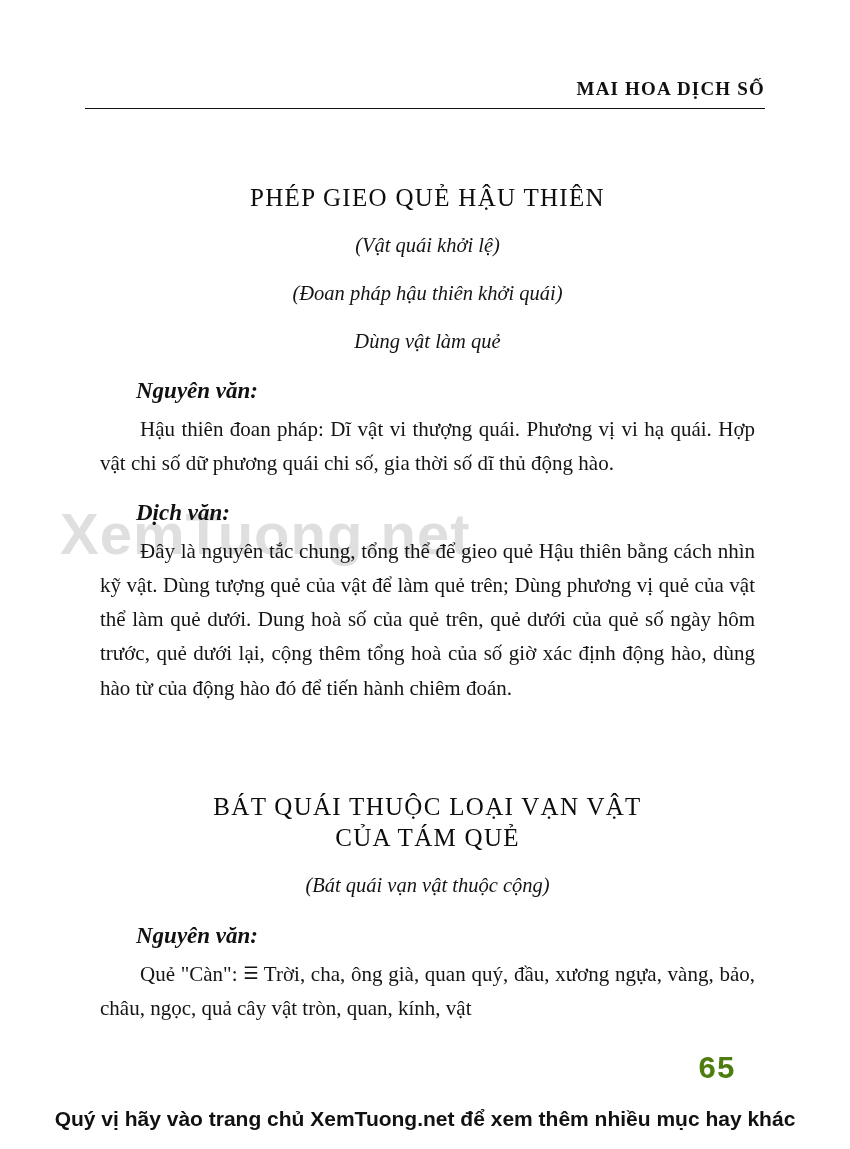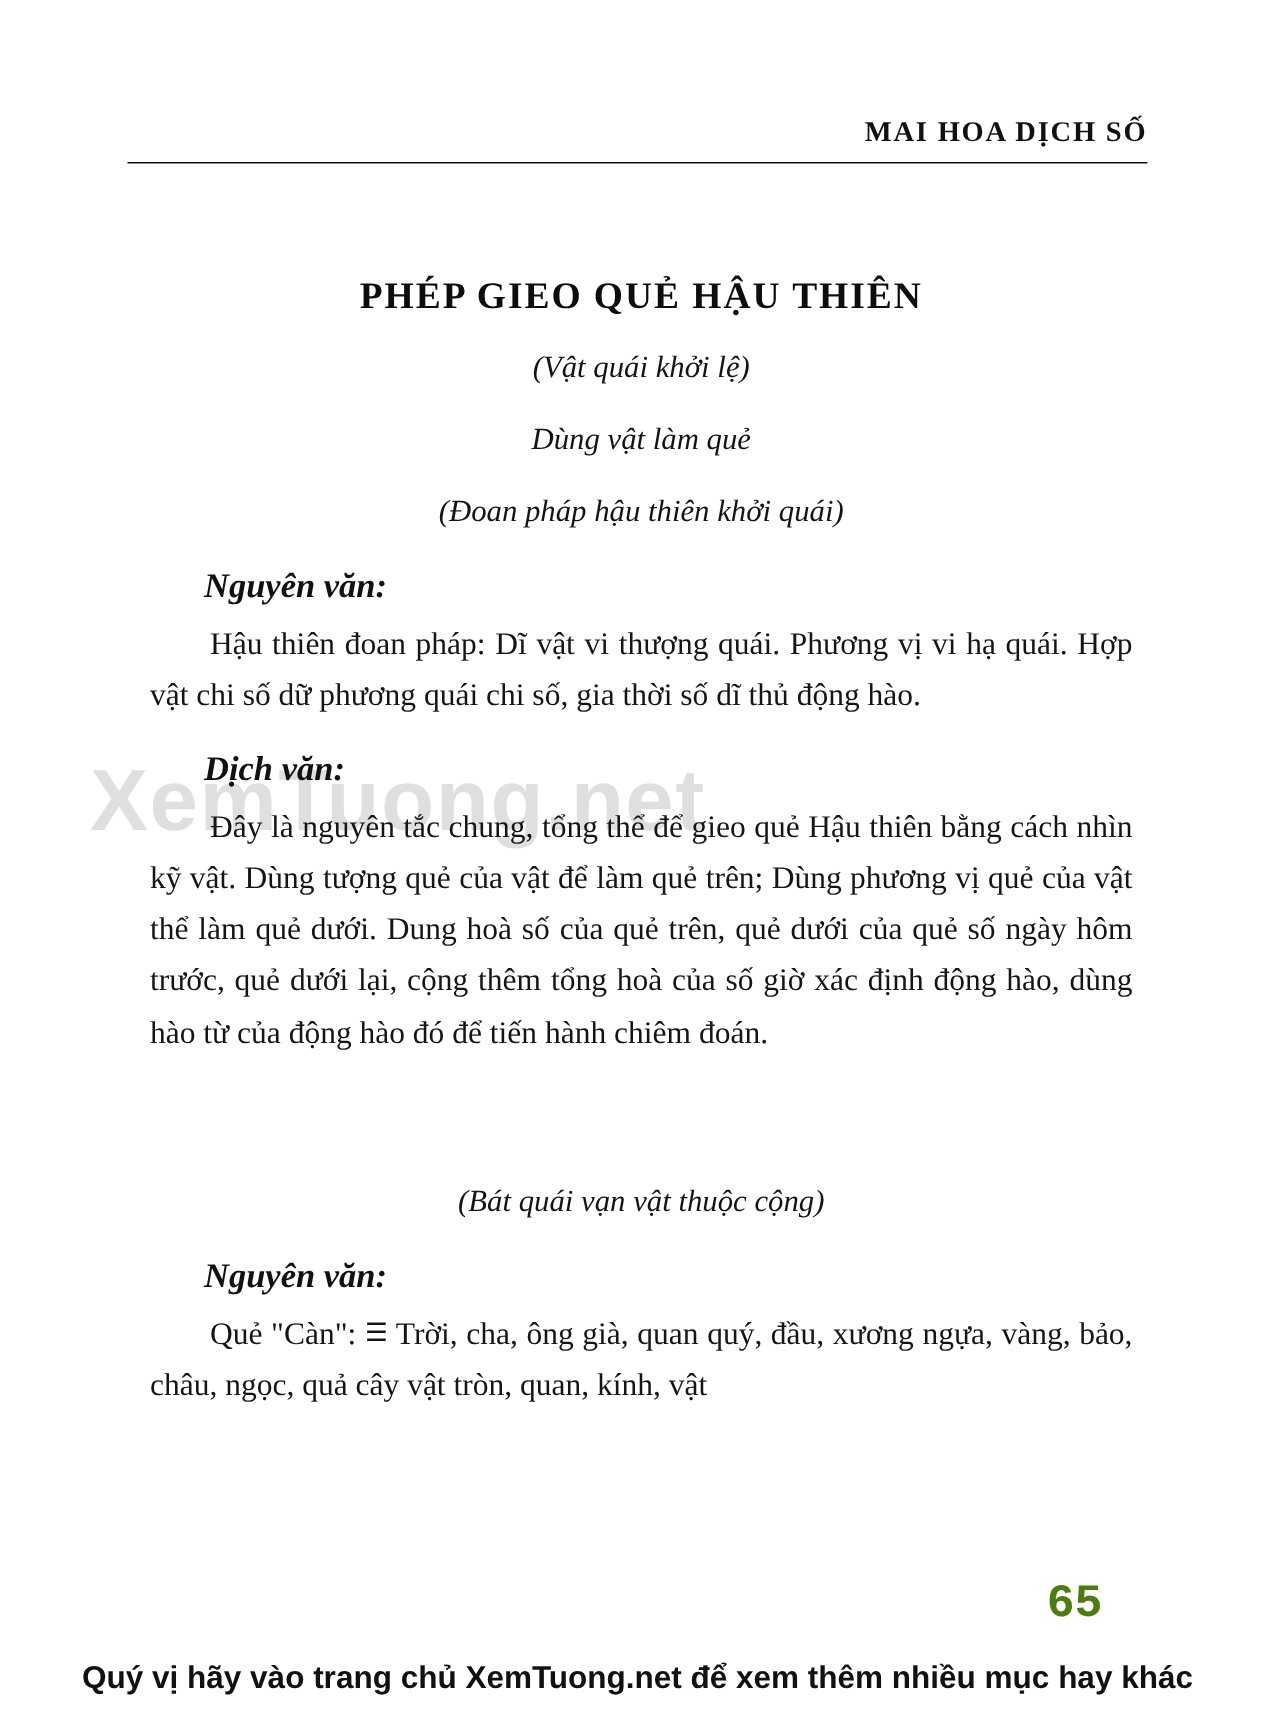--- a/index.html
+++ b/index.html
@@ -55,21 +55,21 @@
   .content {
     position: absolute;
     top: 160px;
     left: 100px;
     width: 655px;
   }
 
   h1.section-title {
     font-family: "Liberation Serif", serif;
     font-size: 25px;
-    font-weight: bold;
+    font-weight: normal;
     letter-spacing: 1.3px;
     text-align: center;
     margin: 22px 0 14px 0;
     line-height: 1.25;
     color: #0d0d0d;
   }
   h1.section-title.two-line {
     margin-bottom: 18px;
   }
 
@@ -162,32 +162,36 @@
   </div>
 
   <div class="watermark">XemTuong.net</div>
 
   <div class="content">
 
     <h1 class="section-title">PHÉP GIEO QUẺ HẬU THIÊN</h1>
 
     <div class="subtitle-group">
       <div>(Vật quái khởi lệ)</div>
+      <div>(Đoan pháp hậu thiên khởi quái)</div>
       <div>Dùng vật làm quẻ</div>
-      <div>(Đoan pháp hậu thiên khởi quái)</div>
     </div>
 
     <div class="label">Nguyên văn:</div>
     <p class="body-text">Hậu thiên đoan pháp: Dĩ vật vi thượng quái. Phương vị vi hạ quái. Hợp vật chi số dữ phương quái chi số, gia thời số dĩ thủ động hào.</p>
 
     <div class="label">Dịch văn:</div>
     <p class="body-text">Đây là nguyên tắc chung, tổng thể để gieo quẻ Hậu thiên bằng cách nhìn kỹ vật. Dùng tượng quẻ của vật để làm quẻ trên; Dùng phương vị quẻ của vật thể làm quẻ dưới. Dung hoà số của quẻ trên, quẻ dưới của quẻ số ngày hôm trước, quẻ dưới lại, cộng thêm tổng hoà của số giờ xác định động hào, dùng hào từ của động hào đó để tiến hành chiêm đoán.</p>
 
     <div class="gap-large"></div>
 
+    <h1 class="section-title two-line">
+      <span>BÁT QUÁI THUỘC LOẠI VẠN VẬT</span><br>
+      <span>CỦA TÁM QUẺ</span>
+    </h1>
 
     <div class="subtitle-group">
       <div>(Bát quái vạn vật thuộc cộng)</div>
     </div>
 
     <div class="label">Nguyên văn:</div>
     <p class="body-text"><span>Quẻ "Càn": </span><span class="trigram-glyph">☰</span><span> Trời, cha, ông già, quan quý, đầu, xương ngựa, vàng, bảo, châu, ngọc, quả cây vật tròn, quan, kính, vật</span></p>
 
   </div>
 

